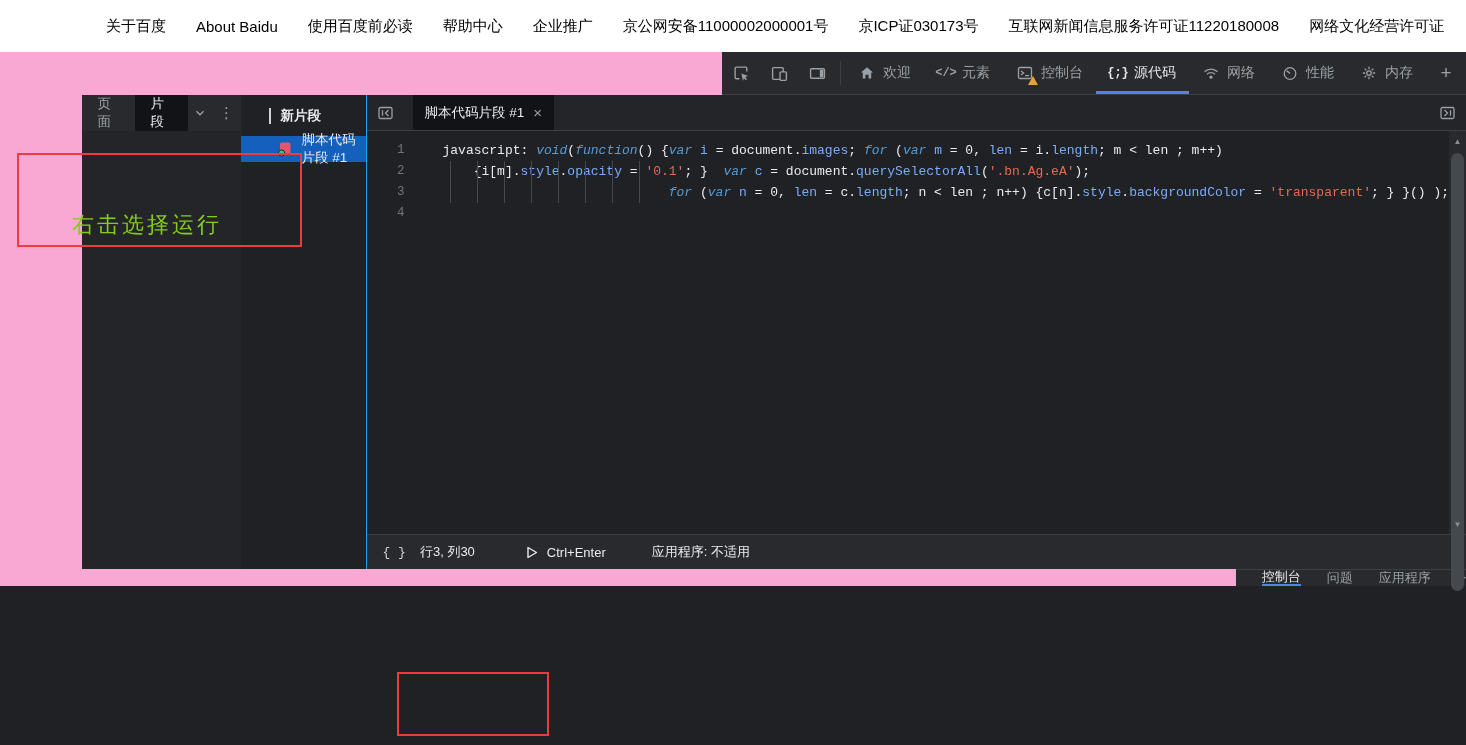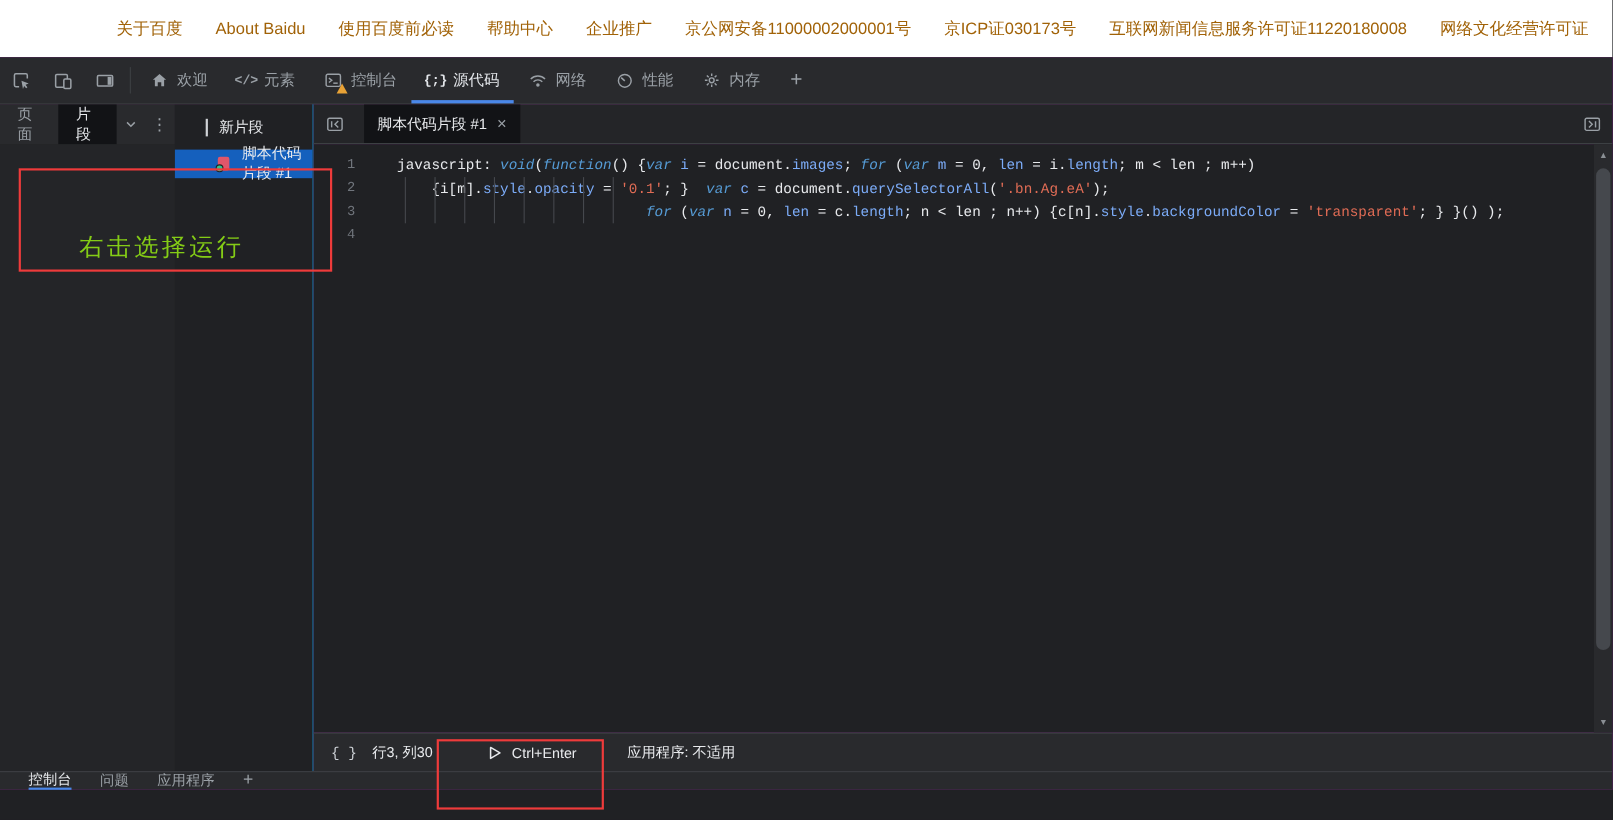--- a/index.html
+++ b/index.html
@@ -6,25 +6,25 @@
   body{
     width:1466px;height:745px;overflow:hidden;position:relative;
     background:#202124;
     font-family:"Liberation Sans","DejaVu Sans",sans-serif;
     -webkit-font-smoothing:antialiased;
   }
   
   .topbar{
     height:52px;background:#ffffff;display:flex;align-items:center;
     padding-left:106px;gap:30px;white-space:nowrap;overflow:hidden;
-    font-size:15px;color:#a16207;
+    font-size:15px;color:#000000;
   }
   .topbar span{flex:0 0 auto;}
   
-  .devtools{height:666px;display:flex;flex-direction:column;background:#a21caf;}
+  .devtools{height:534px;display:flex;flex-direction:column;background:#f9a8d4;align-items:flex-end;}
   
   .toolbar{
     height:43px;flex:0 0 43px;display:flex;align-items:stretch;
     border-bottom:1px solid #3c4043;background:#292a2d;box-sizing:border-box;
   }
   .icon-btn{
     display:flex;align-items:center;justify-content:center;
     width:38px;color:#9aa0a6;flex:0 0 auto;
   }
   .toolbar-sep{width:1px;background:#3c4043;margin:9px 4px;flex:0 0 1px;}
@@ -49,21 +49,21 @@
   .content{flex:1 1 auto;display:flex;min-height:0;}
   
   .sidebar{width:285px;flex:0 0 285px;display:flex;flex-direction:row;border-right:1px solid #0ea5e9;box-sizing:border-box;background:#242528;}
   .side-tabs{height:36px;flex:0 0 36px;display:flex;align-items:stretch;background:#292a2d;}
   .side-tab{display:flex;align-items:center;padding:0 16px;font-size:13.5px;color:#9aa0a6;}
   .side-tab.active{background:#121316;color:#e8eaed;}
   .side-icon{display:flex;align-items:center;justify-content:center;width:32px;color:#9aa0a6;}
   .side-icon.kebab{font-size:15px;width:36px;}
   .side-body{flex:1 1 auto;background:#202124;padding-top:10px;}
   .row{display:flex;align-items:center;font-size:13.5px;color:#e8eaed;}
-  .row.new-snippet{height:22px;padding-left:28px;gap:10px;}
+  .row.new-snippet{height:22px;padding-left:28px;gap:10px;font-weight:bold;}
   .caret-bar{width:2px;height:16px;background:#d0d3d7;}
   .row.snippet{height:26px;padding-left:36px;gap:9px;margin-top:9px;}
   .row.snippet.selected{background:#1560bd;}
   
   .editor-col{flex:1 1 auto;display:flex;flex-direction:column;min-width:0;}
   .editor-tabs{height:36px;flex:0 0 36px;display:flex;align-items:stretch;background:#242528;border-bottom:1px solid #3c4043;box-sizing:border-box;}
   .etab{
     display:flex;align-items:center;gap:9px;padding:0 12px;margin-left:8px;
     font-size:13.5px;color:#e8eaed;background:#121316;flex:0 0 auto;
   }

